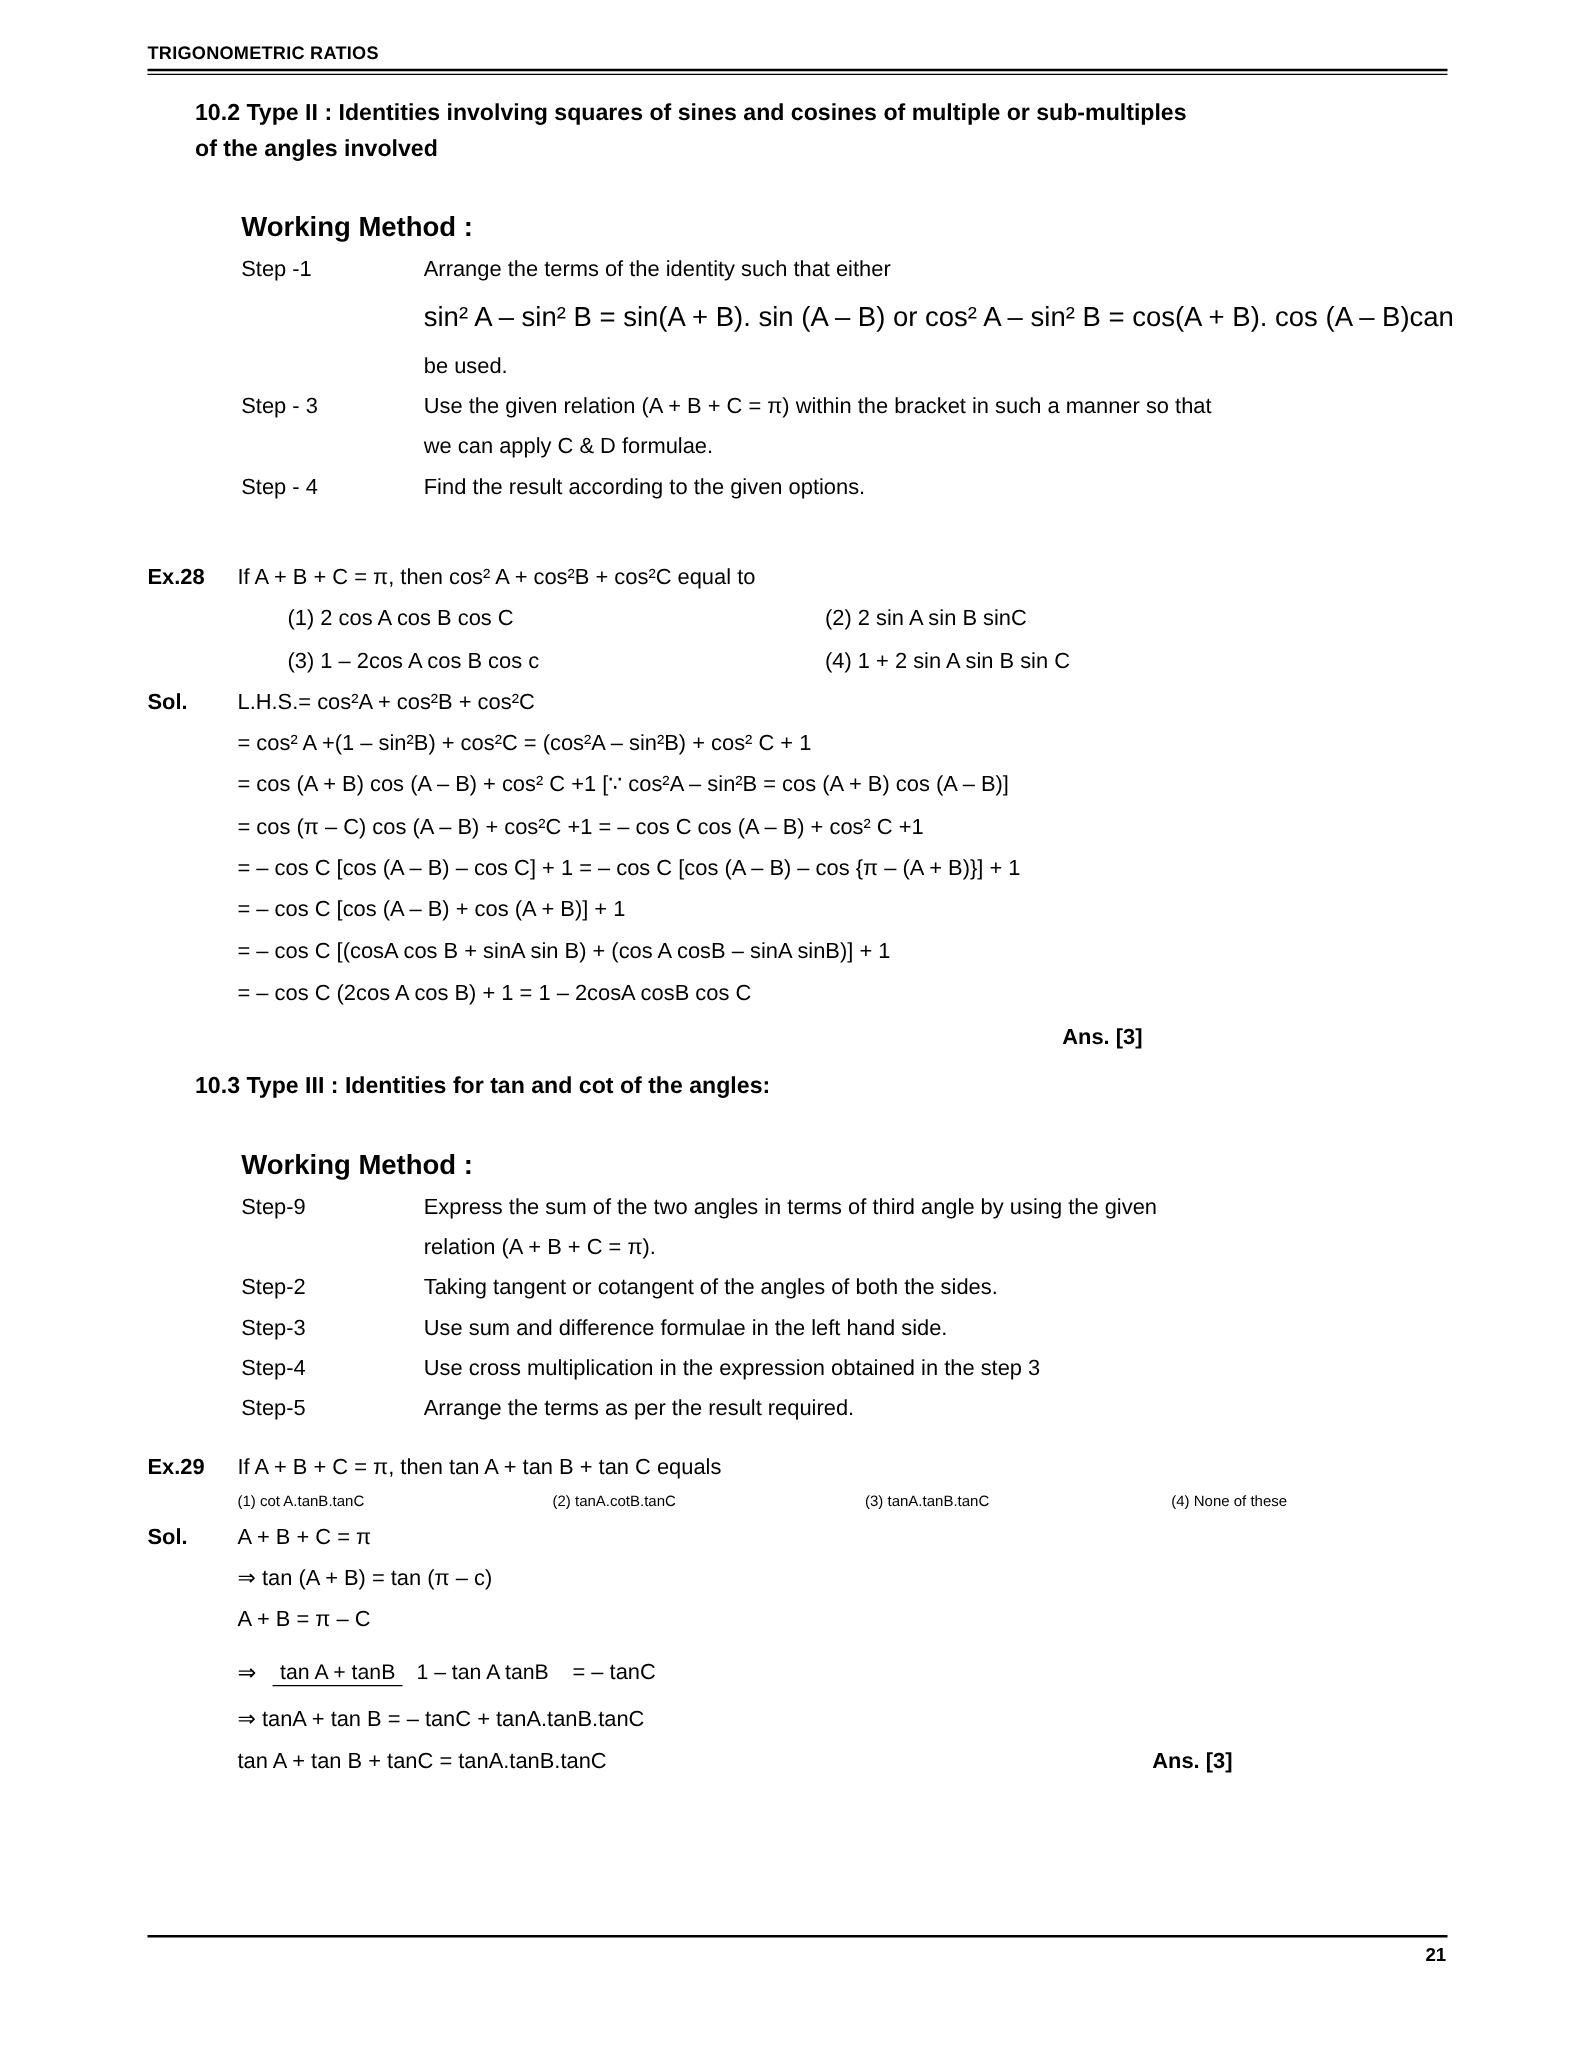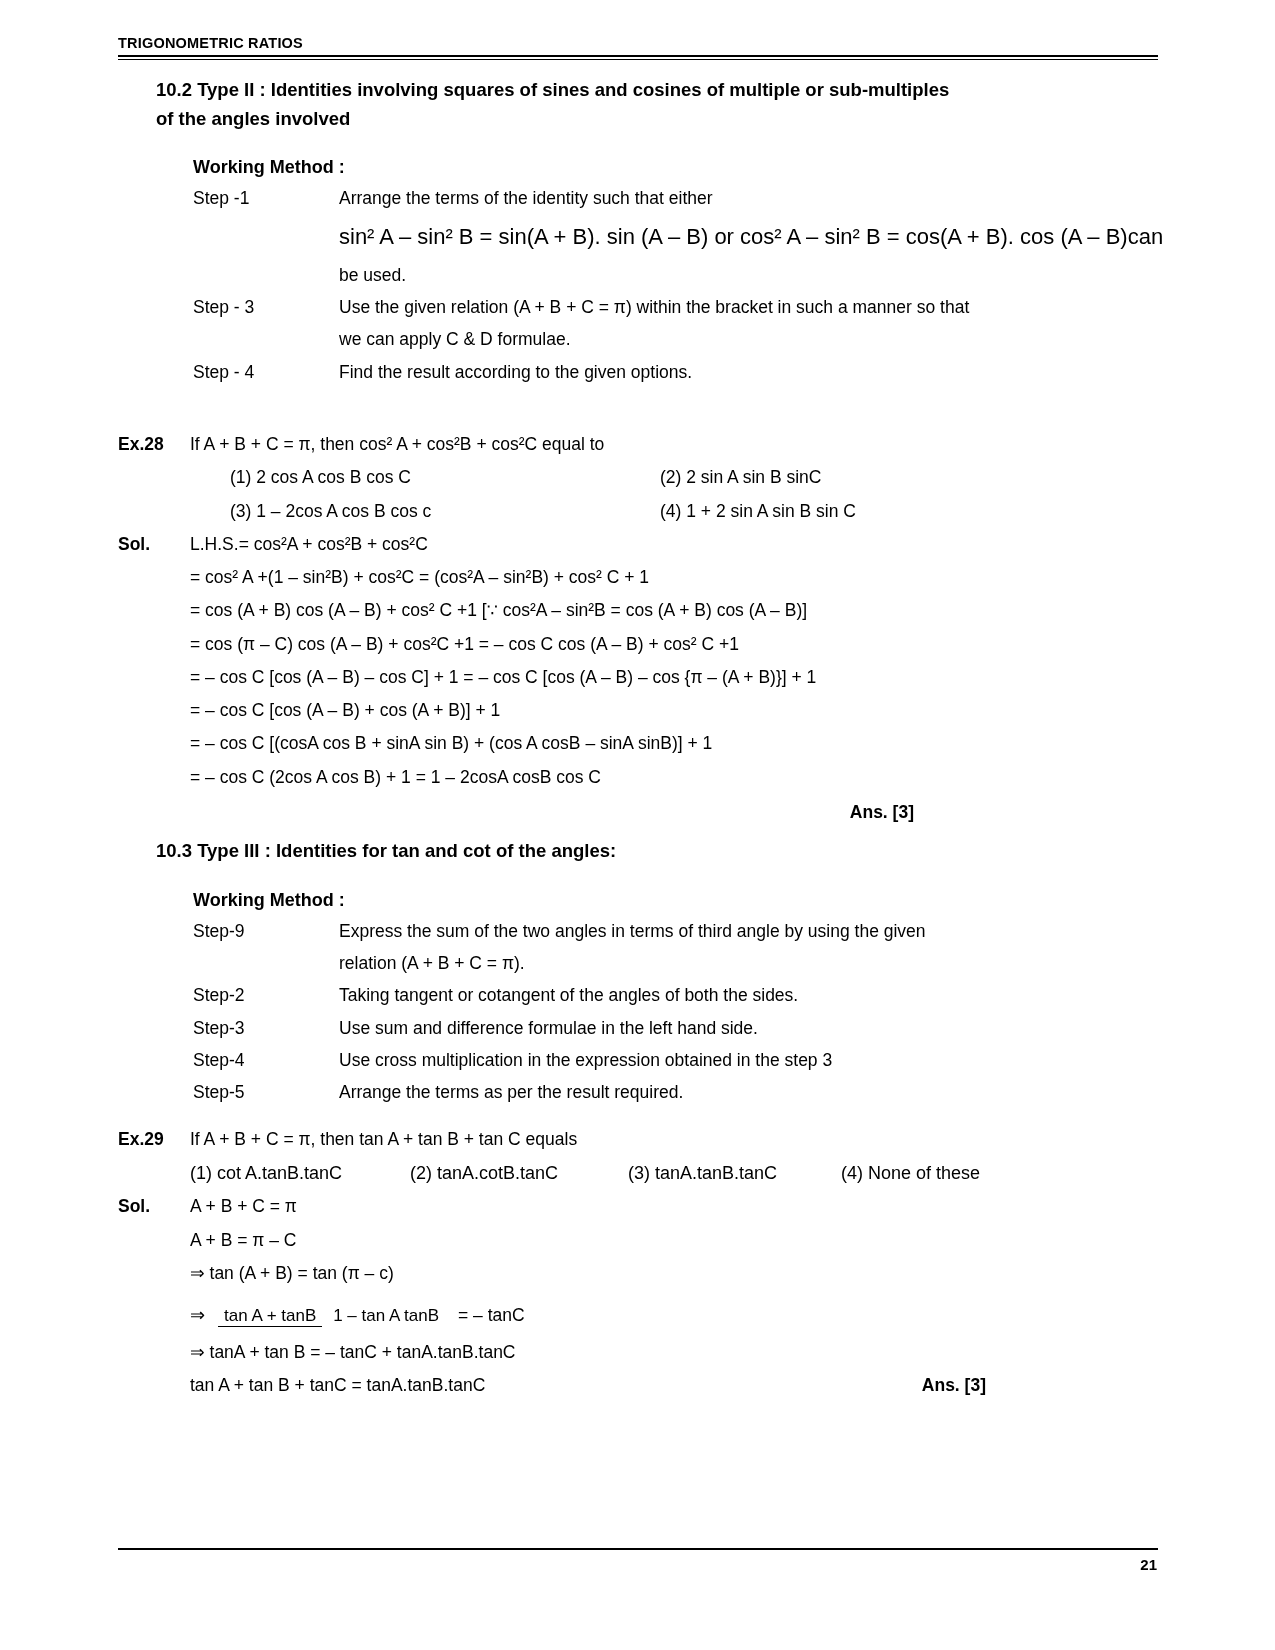--- a/index.html
+++ b/index.html
@@ -46,24 +46,24 @@
   .sec-title {
     font-size: 18.5px;
     font-weight: bold;
     line-height: 1.55;
     margin-left: 38px;
     text-indent: -0px;
   }
   .sec-title .l2 { display:block; }
 
   .subhead {
-    font-size: 18px;
+    font-size: 22px;
     font-weight: bold;
     margin-left: 75px;
-    margin-top: 24px;
+    margin-top: 36px;
     margin-bottom: 4px;
   }
 
   .steprow {
     display: flex;
     margin-left: 75px;
     font-size: 17.5px;
     line-height: 1.85;
   }
   .steprow .lbl { width: 146px; flex: 0 0 146px; }
@@ -99,22 +99,23 @@
     margin-left: 112px;
     font-size: 17.5px;
     line-height: 1.9;
   }
   .opt-row .oa { width: 430px; flex: 0 0 430px; }
   .opt-row .ob { flex: 1 1 auto; }
 
   .opt-row4 {
     display: flex;
     margin-left: 72px;
-    font-size: 18px;
+    font-size: 12px;
     line-height: 1.9;
+    gap: 32px;
   }
   .opt-row4 > span { display: inline-block; }
   .opt-row4 .o1 { width: 220px; flex: 0 0 220px; }
   .opt-row4 .o2 { width: 218px; flex: 0 0 218px; }
   .opt-row4 .o3 { width: 213px; flex: 0 0 213px; }
   .opt-row4 .o4 { flex: 1 1 auto; }
 
   .sol-line {
     margin-left: 72px;
     font-size: 17.5px;
@@ -295,22 +296,22 @@
       <span class="o1">(1) cot A.tanB.tanC</span>
       <span class="o2">(2) tanA.cotB.tanC</span>
       <span class="o3">(3) tanA.tanB.tanC</span>
       <span class="o4">(4) None of these</span>
     </div>
 
     <div class="exrow">
       <span class="tag">Sol.</span>
       <span class="body">A + B + C = π</span>
     </div>
+    <div class="sol-line">⇒ tan (A + B) = tan (π – c)</div>
     <div class="sol-line">A + B = π – C</div>
-    <div class="sol-line">⇒ tan (A + B) = tan (π – c)</div>
 
     <div class="frac-line">
       <span class="arrow">⇒</span>
       <span class="frac">
         <span class="num">tan A + tanB</span>
         <span class="den">1 – tan A tanB</span>
       </span>
       <span class="frac-rhs">= – tanC</span>
     </div>
 

